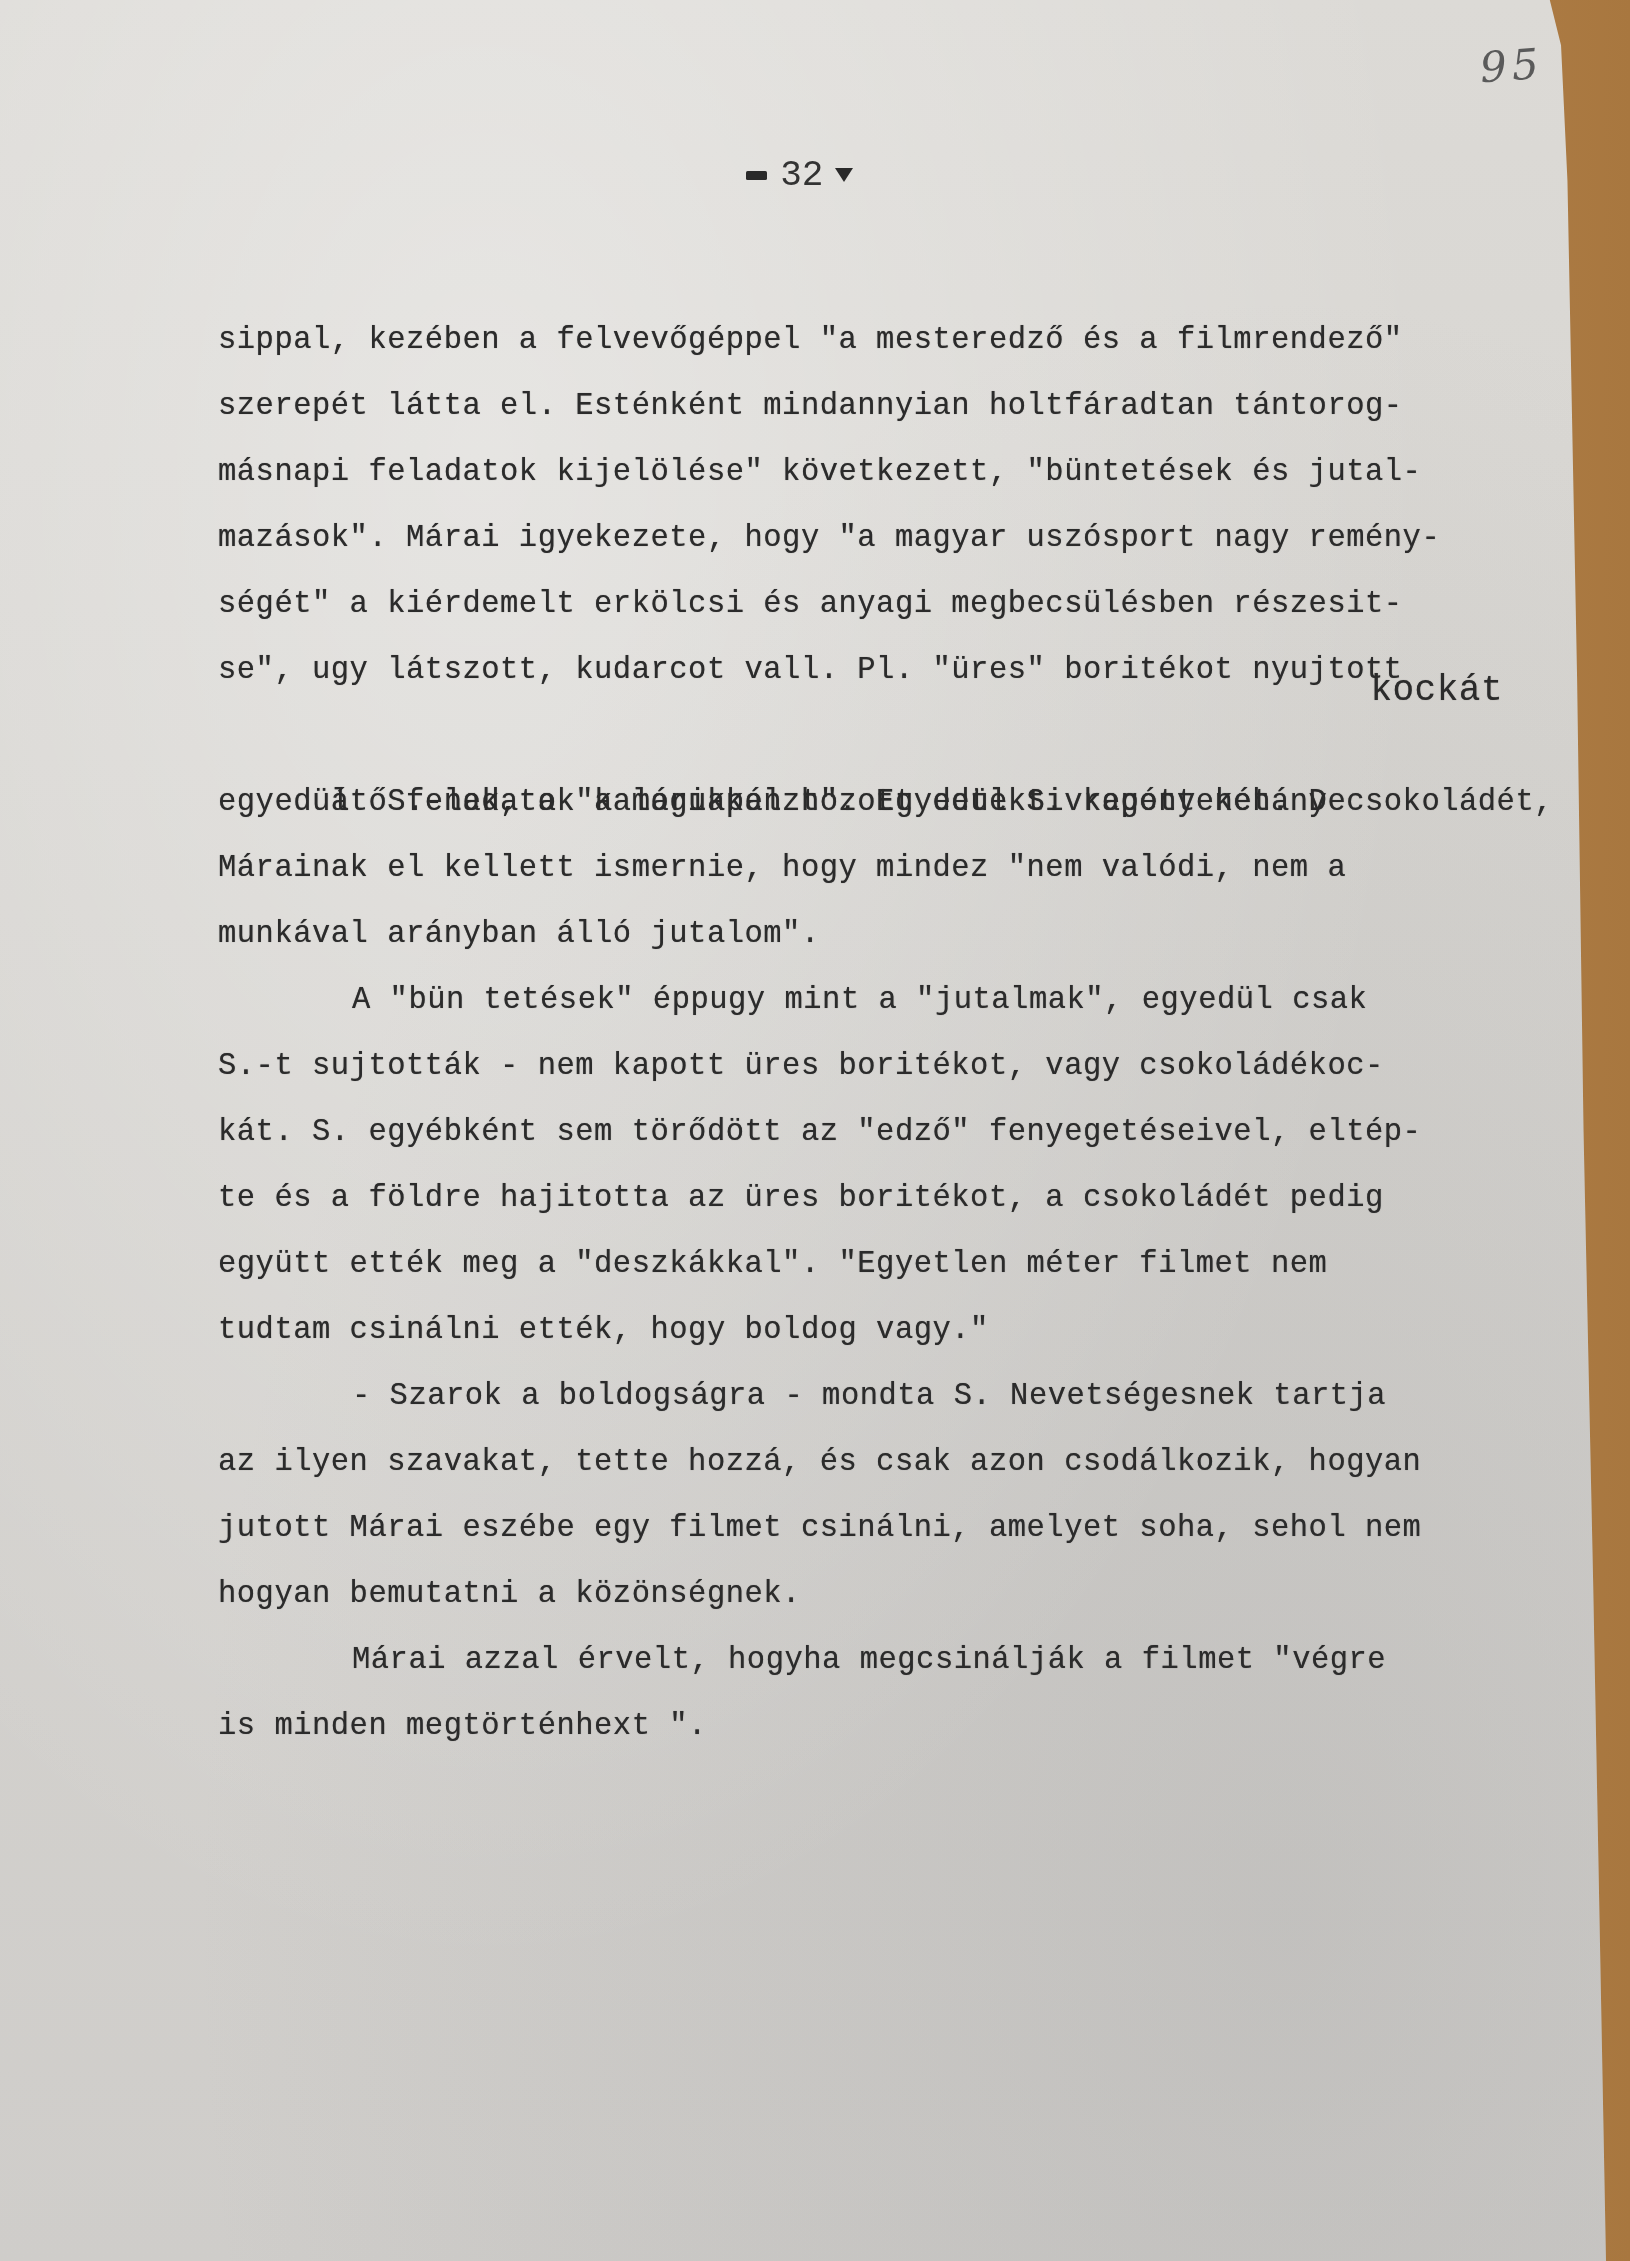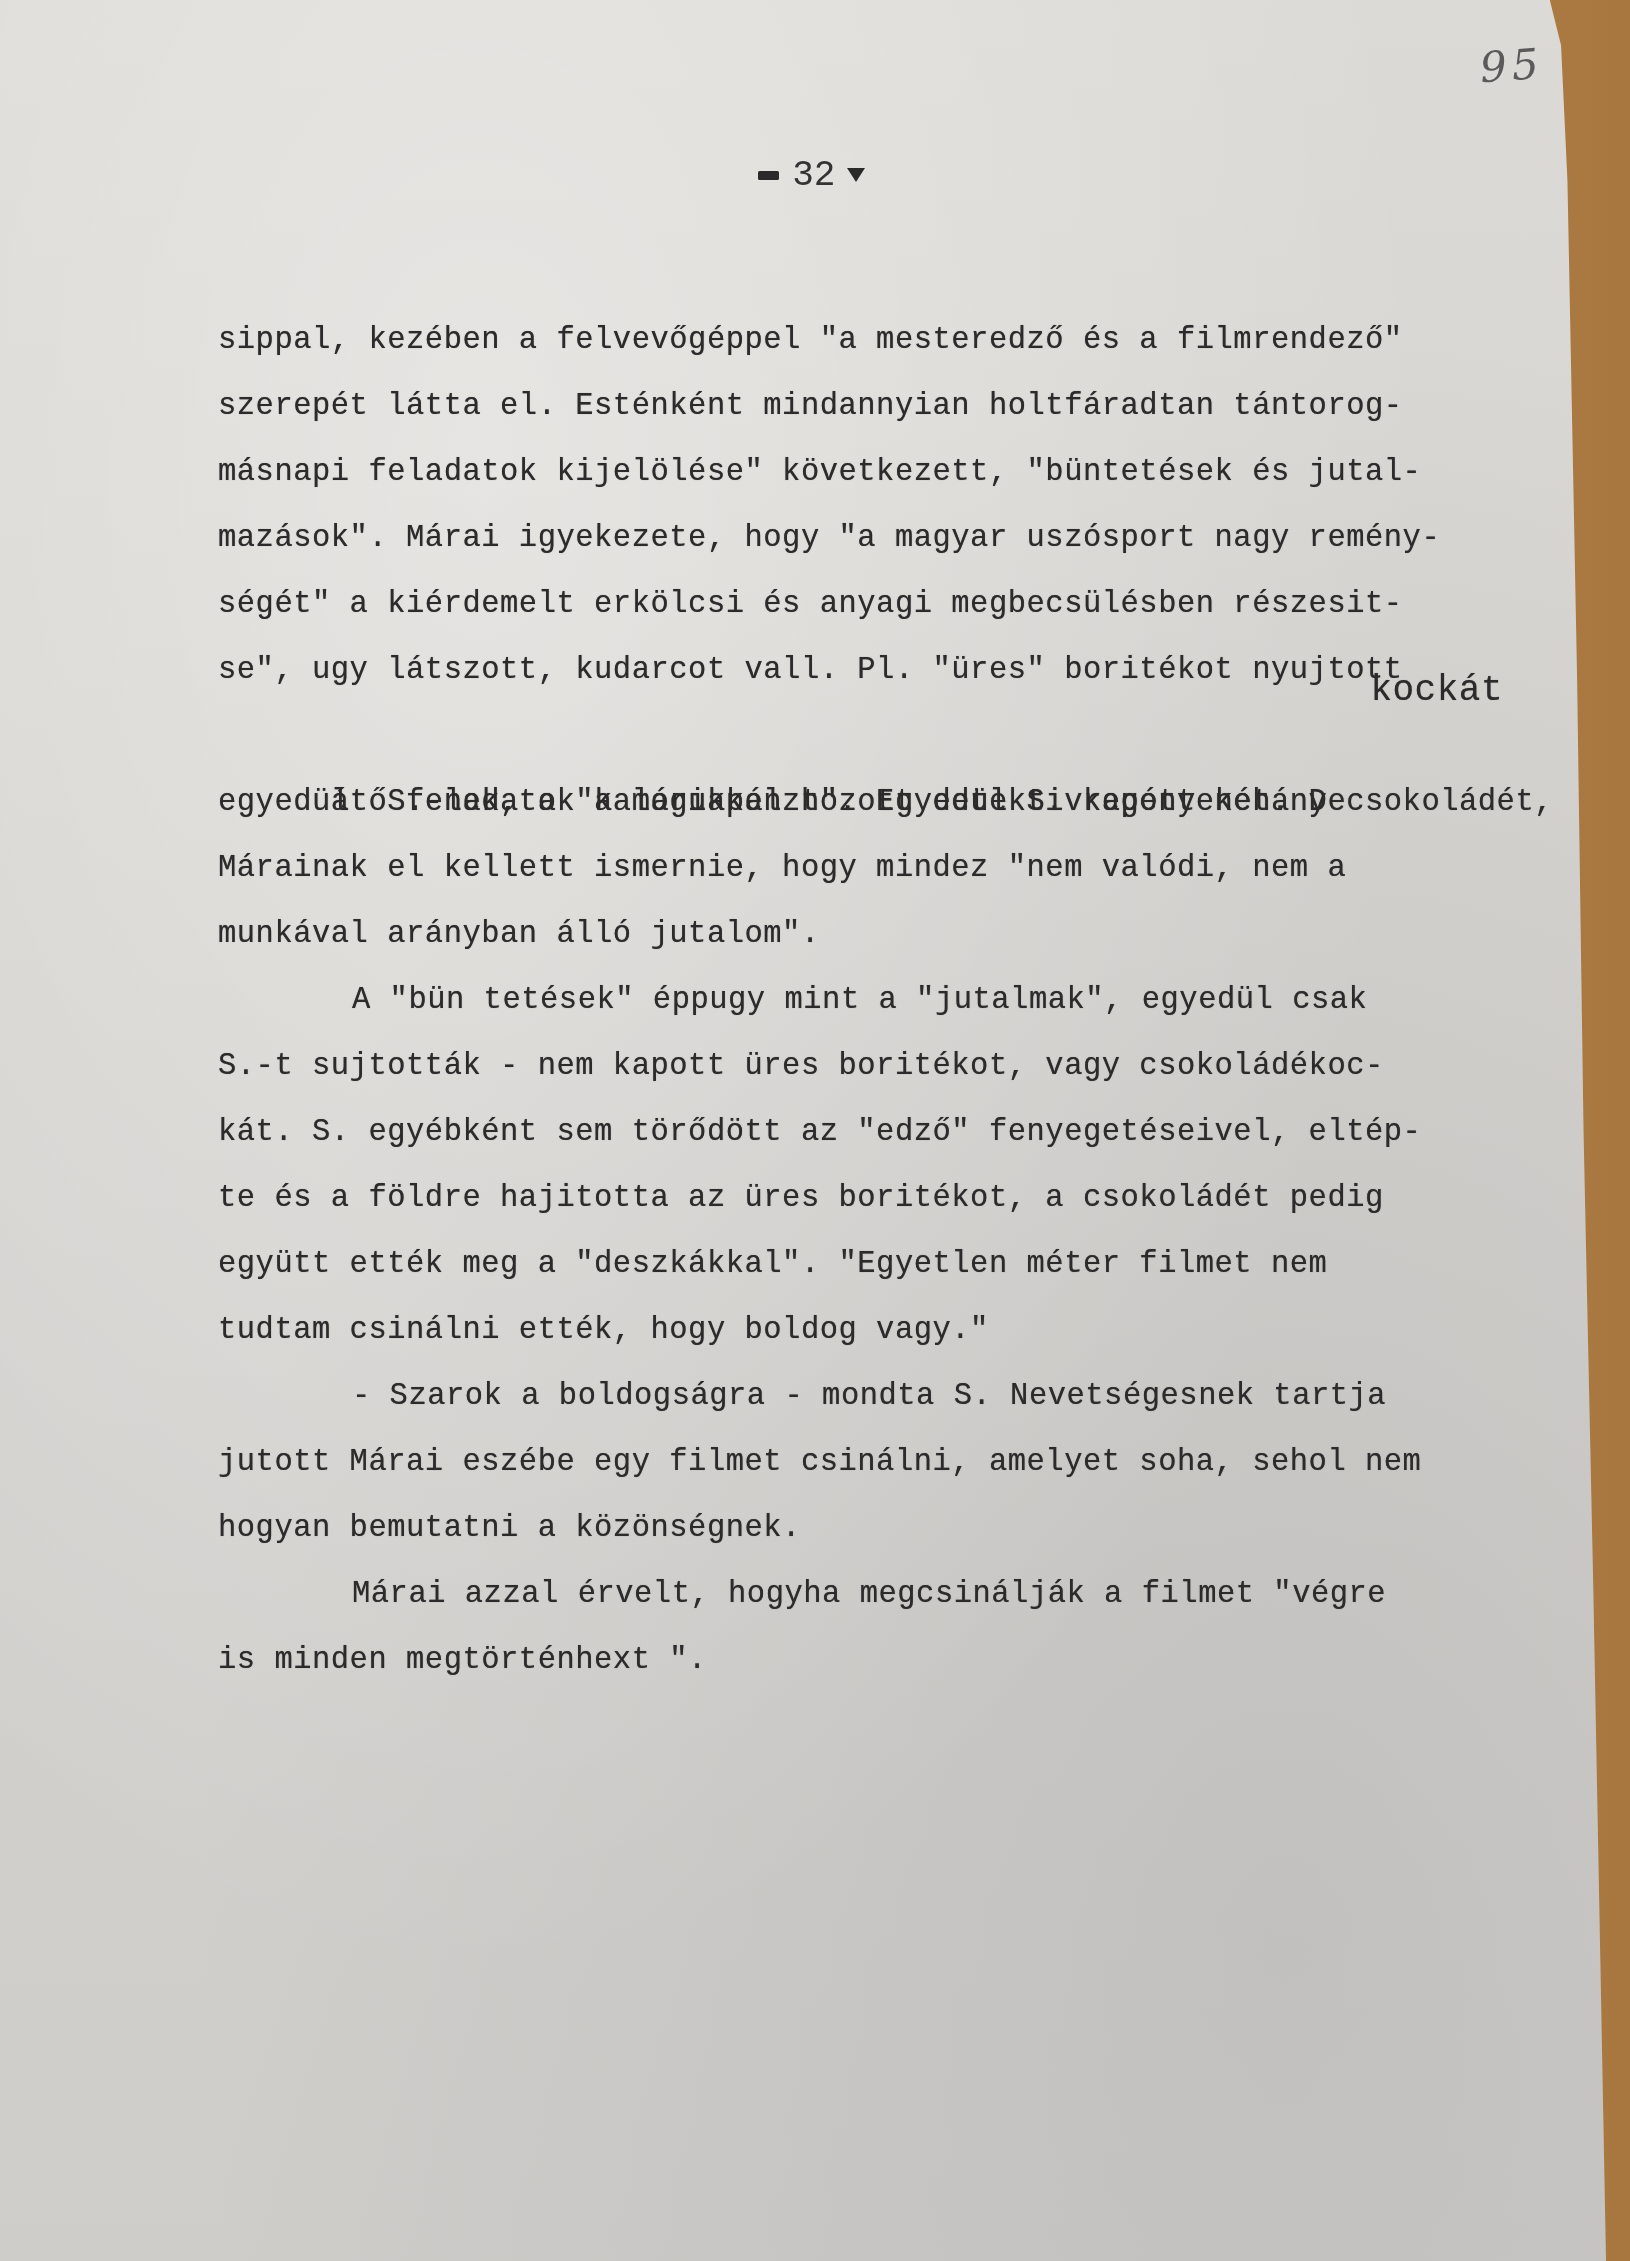--- a/index.html
+++ b/index.html
@@ -37,21 +37,21 @@
       top: 41px;
       font-family: "DejaVu Serif", serif;
       font-style: italic;
       font-size: 42px;
       color: #5a5a5a;
       letter-spacing: 4.9px;
       transform: rotate(-4deg);
     }
     .page-header {
       position: absolute;
-      left: 12px;
+      left: 0;
       width: 1586px;
       top: 155px;
       text-align: center;
       font-family: "Liberation Mono", "DejaVu Sans Mono", monospace;
       font-size: 36px;
       color: #333;
     }
     .page-header .dash {
       display: inline-block;
       width: 21px;
@@ -125,19 +125,20 @@
     <div class="line">egyedül ő feladatok a magukkal hozott detektivregényeket. De</div>
     <div class="line">Márainak el kellett ismernie, hogy mindez "nem valódi, nem a</div>
     <div class="line">munkával arányban álló jutalom".</div>
     <div class="line indent">A "bün tetések" éppugy mint a "jutalmak", egyedül csak</div>
     <div class="line">S.-t sujtották - nem kapott üres boritékot, vagy csokoládékoc-</div>
     <div class="line">kát. S. egyébként sem törődött az "edző" fenyegetéseivel, eltép-</div>
     <div class="line">te és a földre hajitotta az üres boritékot, a csokoládét pedig</div>
     <div class="line">együtt ették meg a "deszkákkal". "Egyetlen méter filmet nem</div>
     <div class="line">tudtam csinálni ették, hogy boldog vagy."</div>
     <div class="line indent">- Szarok a boldogságra - mondta S. Nevetségesnek tartja</div>
+    <div class="line">az ilyen szavakat, tette hozzá, és csak azon csodálkozik, hogyan</div>
     <div class="line">jutott Márai eszébe egy filmet csinálni, amelyet soha, sehol nem</div>
     <div class="line">hogyan bemutatni a közönségnek.</div>
     <div class="line indent">Márai azzal érvelt, hogyha megcsinálják a filmet "végre</div>
     <div class="line">is minden megtörténhext ".</div>
   </div>
 </div>
 
 
 </body></html>

